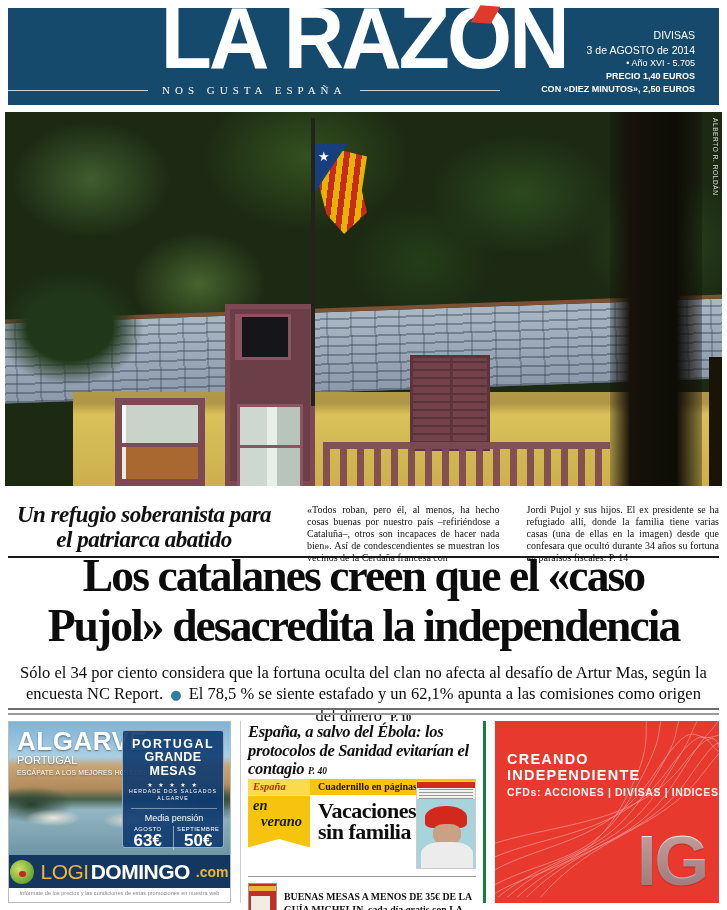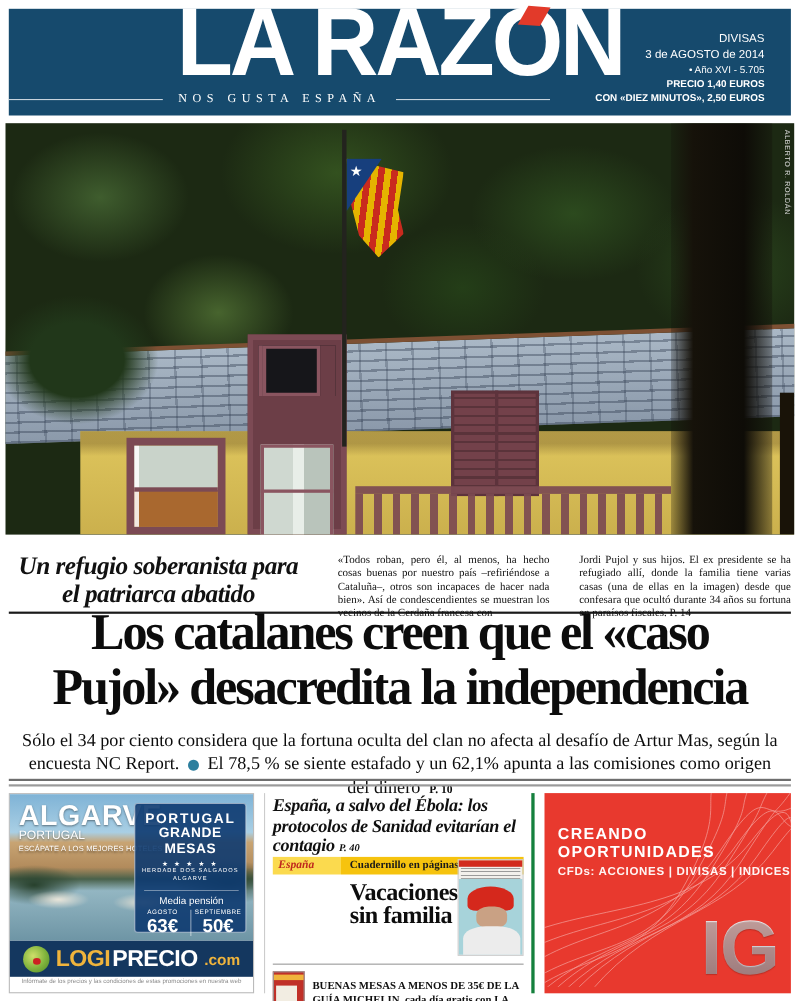--- a/index.html
+++ b/index.html
@@ -135,21 +135,21 @@
   .alg-price-col + .alg-price-col { border-left:1px solid rgba(255,255,255,.5); }
   .alg-month { font-size:5.8px; letter-spacing:.5px; }
   .alg-price { font-size:17px; font-weight:bold; line-height:1.05; }
   .logitravel { height:33px; background:#14375f; display:flex; align-items:center;
     justify-content:center; gap:6px; }
   .lt-mascot { width:24px; height:24px; border-radius:50%;
     background:radial-gradient(circle at 38% 38%, #cfe06a 0%, #7fb33c 55%, #4e8427 100%);
     position:relative; }
   .lt-mascot::after { content:""; position:absolute; left:9px; top:11px; width:7px; height:6px;
     border-radius:50%; background:#c22; }
-  .lt-logi { color:#f0b43c; font-weight:bold; font-size:21px; letter-spacing:-.5px; }
+  .lt-logi { color:#f0b43c; font-weight:normal; font-size:21px; letter-spacing:-.5px; }
   .lt-travel { color:#fff; font-weight:bold; font-size:21px; letter-spacing:-.5px; margin-left:-4px; }
   .lt-com { color:#f0b43c; font-size:14px; font-weight:bold; }
   .alg-disclaimer { font-size:5.6px; color:#8a8a8a; text-align:center; padding:2px 2px; }
 
   
   .mid { flex:1; position:relative; padding:2px 7px 0; border-left:1px solid #ccc;
     border-right:3px solid #15803d; }
   .ebola { font:italic bold 16.5px/1.13 "Liberation Serif", serif; color:#101010;
     letter-spacing:-.3px; }
   .ebola-ref { font-size:9.5px; font-weight:bold; letter-spacing:0; }
@@ -299,34 +299,38 @@
             <div class="alg-price-col">
               <div class="alg-month">SEPTIEMBRE</div>
               <div class="alg-price">50€</div>
             </div>
           </div>
         </div>
       </div>
       <div class="logitravel">
         <span class="lt-mascot"></span>
         <span class="lt-logi">LOGI</span>
-        <span class="lt-travel">PRECIO</span>
+        <span class="lt-travel">DOMINGO</span>
         <span class="lt-com">.com</span>
       </div>
       <div class="alg-disclaimer">Infórmate de los precios y las condiciones de estas promociones en nuestra web</div>
     </div>
 
     <div class="mid">
       <h2 class="ebola">
         <span>España, a salvo del Ébola: los protocolos de Sanidad evitarían el contagio </span>
         <span class="ebola-ref">P. 40</span>
       </h2>
       <div class="promo">
         <div class="ribbon">
           <div class="ribbon-tab">España</div>
+          <div class="ribbon-body">
+            <div>en</div>
+            <div class="ribbon-line2">verano</div>
+          </div>
         </div>
         <div class="promo-right">
           <div class="kicker">Cuadernillo en páginas centrales</div>
           <div class="promo-row">
             <div class="feature-title">Vacaciones sin familia</div>
             <div class="feature-photo">
               <div class="fp-magbar"></div>
               <div class="fp-magtext"></div>
               <div class="fp-cap"></div>
               <div class="fp-face"></div>
@@ -354,20 +358,20 @@
           <path d="M 10 185 C 70 130, 125 140, 170 70 S 195 25, 215 -10"></path>
           <path d="M 20 185 C 85 125, 140 135, 185 65 S 210 30, 235 -5"></path>
           <path d="M -10 160 C 45 125, 115 130, 165 55 S 200 35, 240 10"></path>
           <path d="M -10 145 C 55 115, 130 120, 180 50 S 215 45, 245 30"></path>
           <path d="M 30 185 C 95 120, 155 125, 200 60 S 225 40, 245 20"></path>
           <path d="M -10 130 C 60 105, 145 110, 195 45 S 225 55, 245 45"></path>
           <path d="M 45 185 C 105 115, 170 115, 215 55 S 235 50, 245 40"></path>
         </g>
       </svg>
       <div class="ig-text">
-        <div class="ig-line1">CREANDO  OPORTUNIDADES</div>
+        <div class="ig-line1">CREANDO  INDEPENDIENTE</div>
         <div class="ig-line2">CFDs: ACCIONES | DIVISAS | INDICES</div>
       </div>
       <div class="ig-logo">IG</div>
     </div>
 
   </div>
 </div>
 
 </body></html>

